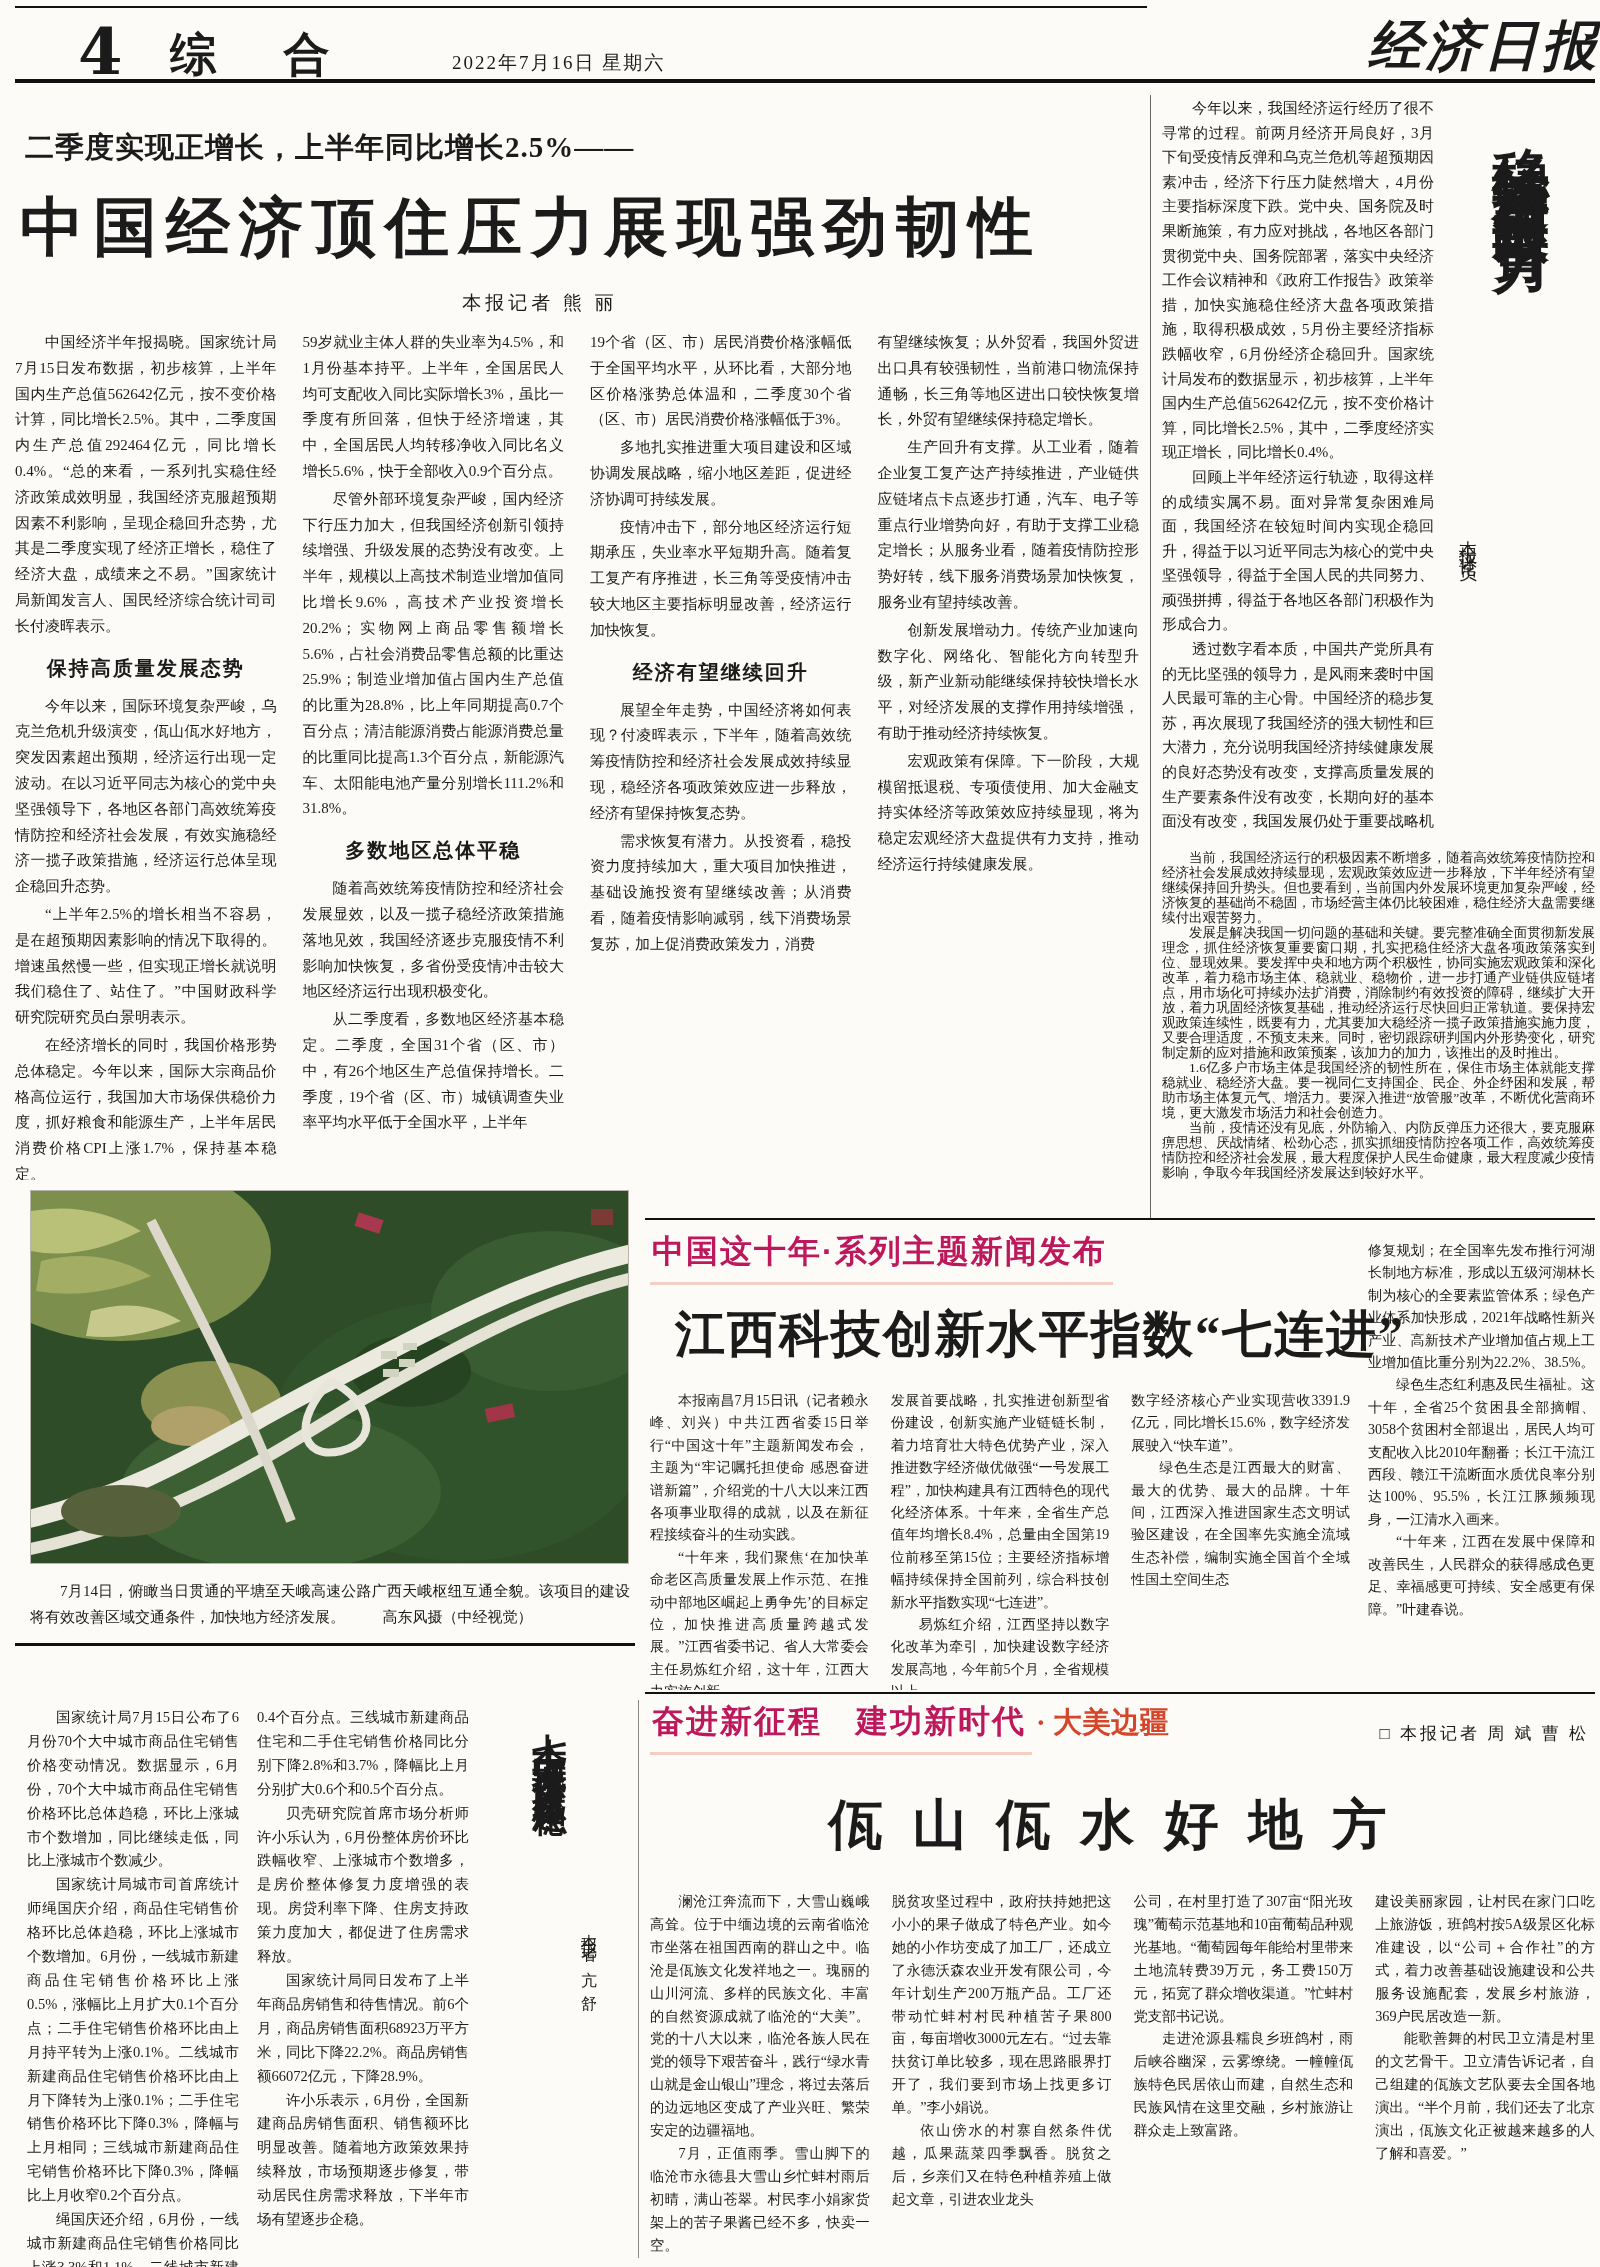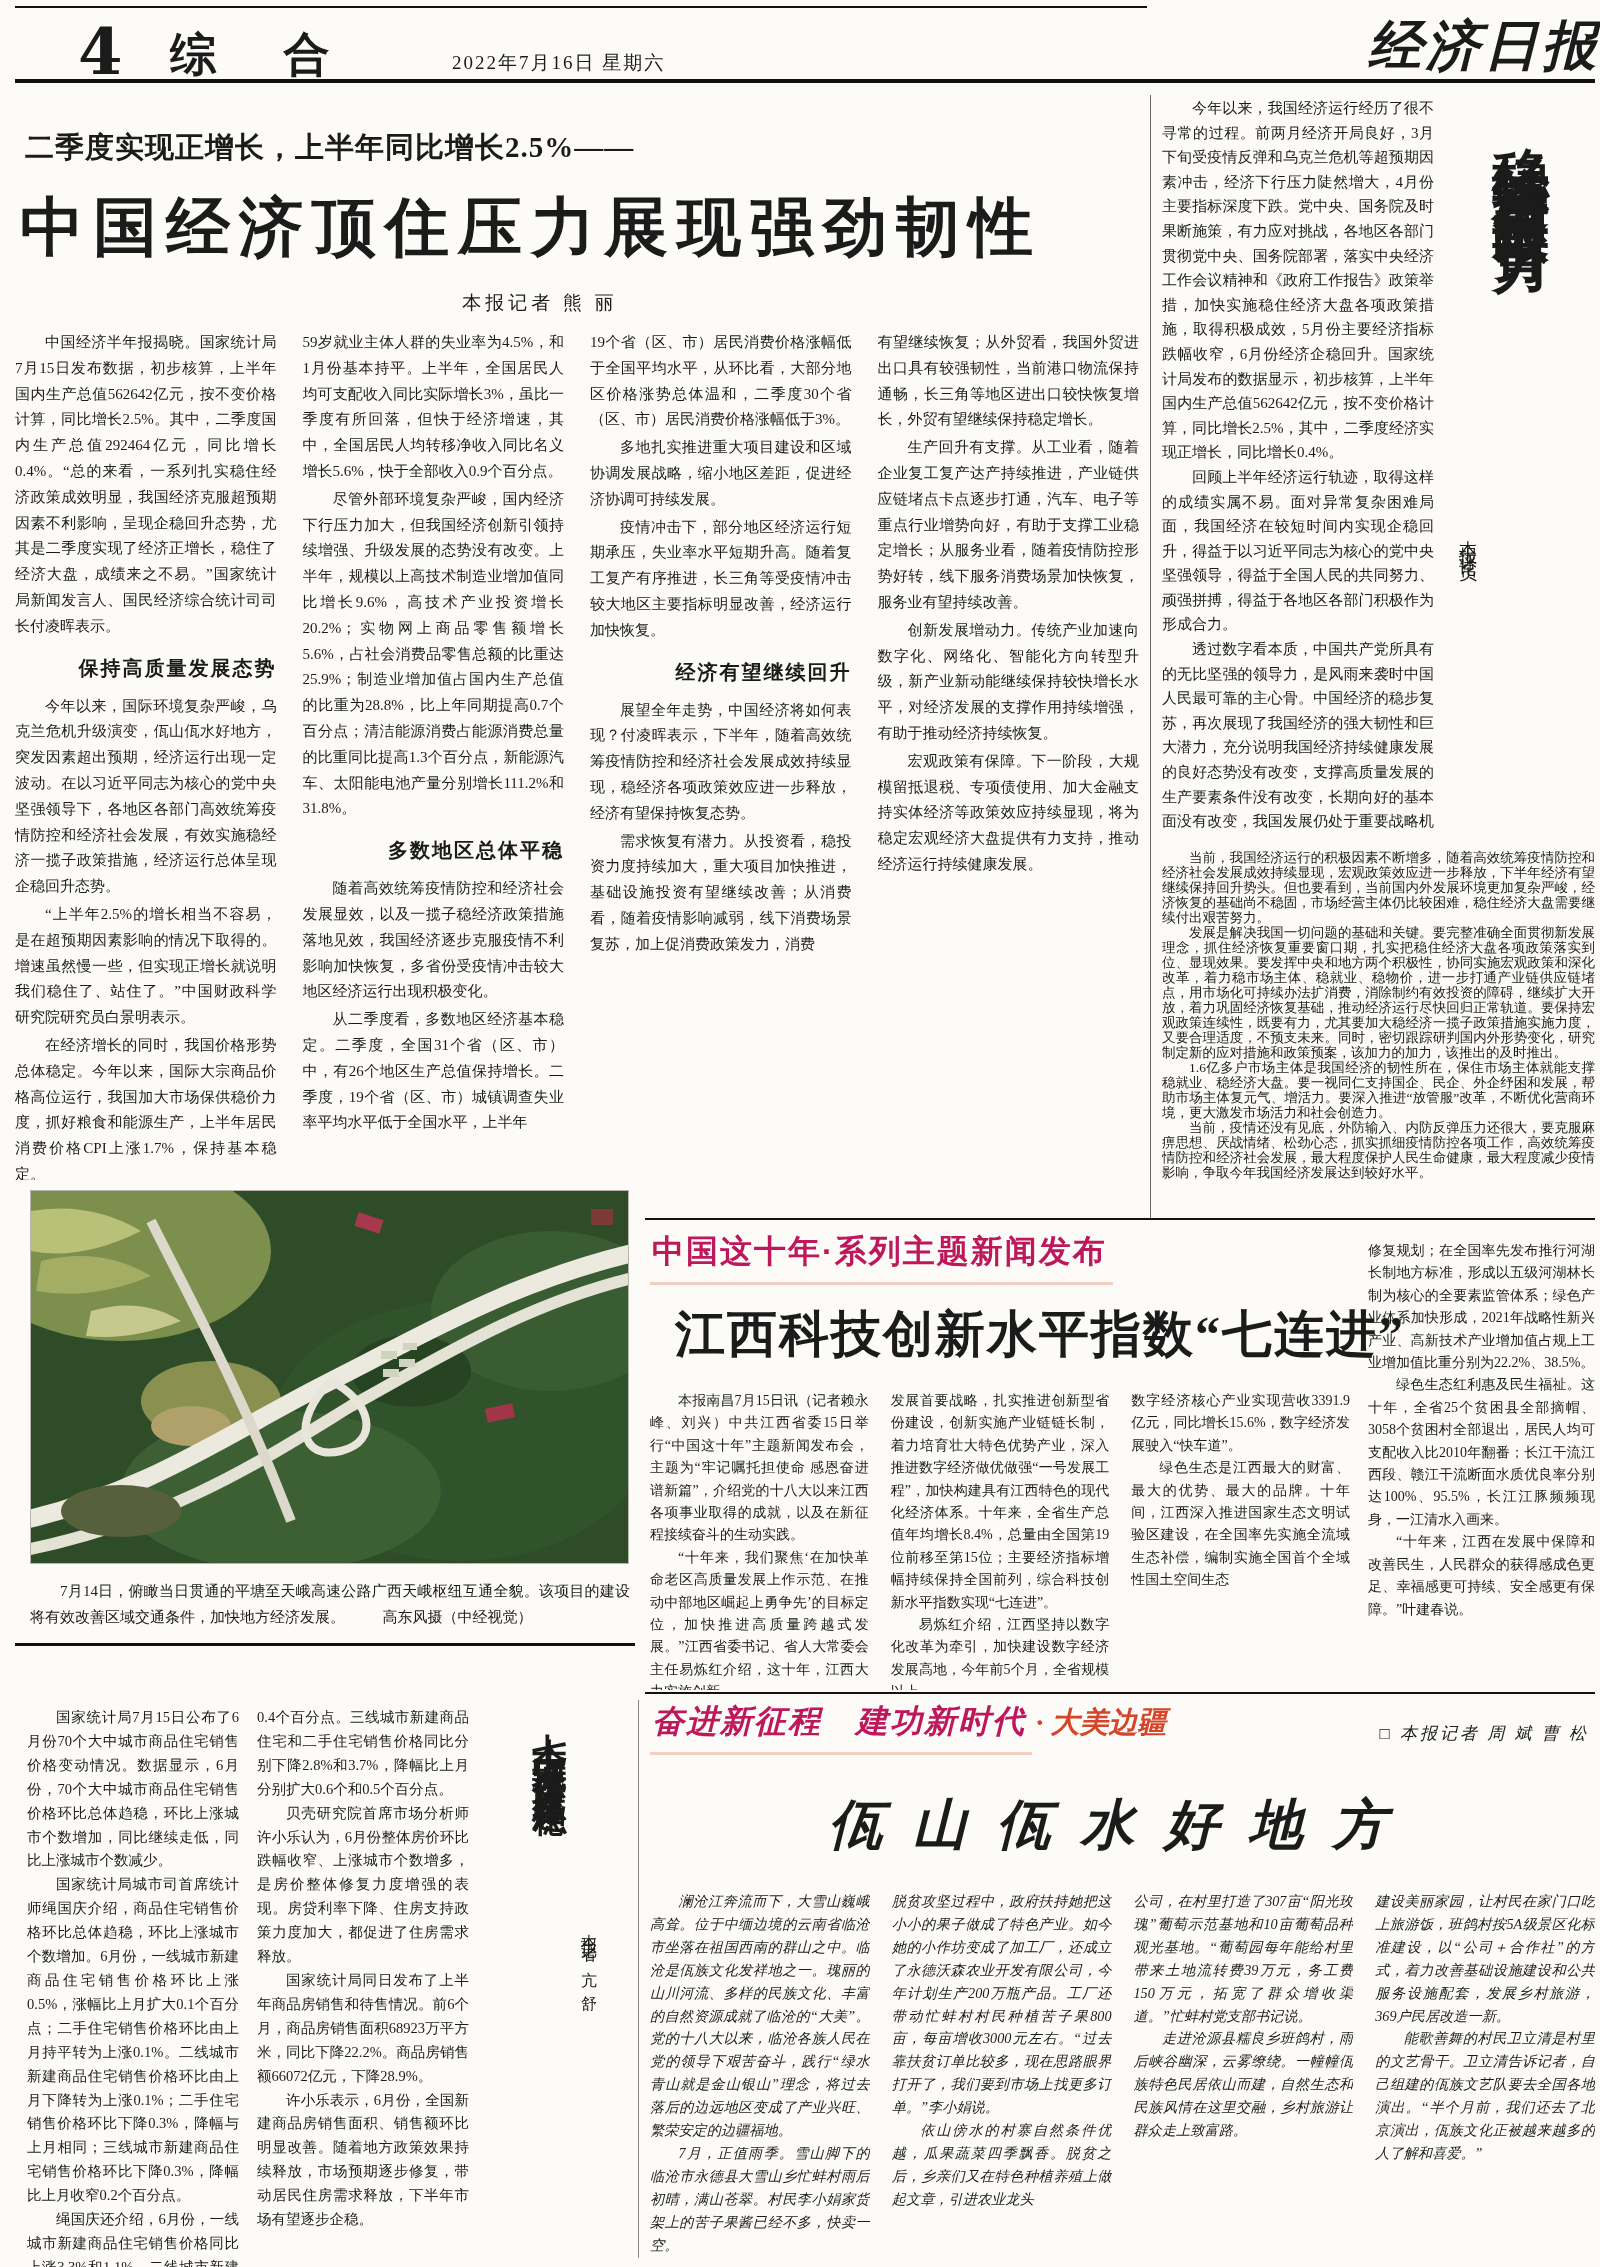--- a/index.html
+++ b/index.html
@@ -15,21 +15,21 @@
             font-family:"Liberation Serif",serif;}
   
   .kicker{position:absolute;left:25px;top:128px;font-size:29px;font-weight:700;letter-spacing:1px;}
   .lead-hl{position:absolute;left:20px;top:184px;width:1118px;font-size:64px;font-weight:900;
            font-family:"Liberation Sans",sans-serif;letter-spacing:9px;white-space:nowrap;}
   .lead-by{position:absolute;left:20px;top:290px;width:1040px;text-align:center;font-size:19px;letter-spacing:4px;}
   .lead-cols{position:absolute;left:15px;top:330px;width:1124px;height:850px;display:flex;gap:26px;}
   .lead-cols .col{flex:1 1 0;overflow:hidden;}
   .col p{margin:0 0 2px 0;font-size:15px;line-height:25.8px;text-align:justify;text-indent:2em;}
   .col p.pc{text-indent:0;}
-  .col h3{margin:15px 0 12px 0;font-size:20px;font-weight:800;text-align:right;
+  .col h3{margin:15px 0 12px 0;font-size:20px;font-weight:800;text-align:center;
           font-family:"Liberation Sans",sans-serif;letter-spacing:2px;}
   
   .ed{position:absolute;left:1162px;top:96px;width:433px;height:1120px;overflow:hidden;}
   .ed-top{display:flex;height:740px;overflow:hidden;}
   .ed-paras{width:272px;overflow:hidden;}
   .ed-paras p{margin:0;font-size:15px;line-height:24.6px;text-align:justify;text-indent:2em;}
   .ed-byline{writing-mode:vertical-rl;text-orientation:upright;font-size:18px;letter-spacing:6px;
              padding-top:430px;width:40px;margin-left:6px;}
   .ed-title{writing-mode:vertical-rl;text-orientation:upright;margin:6px 6px 0 10px;
             font-size:57px;font-weight:900;font-family:"Liberation Sans",sans-serif;
@@ -60,21 +60,21 @@
           padding:0 6px 8px 2px;}
   .banner-sub{font-family:"Liberation Serif",serif;font-weight:700;font-size:29px;color:#d4452a;}
   .jx-hl{width:780px;margin-top:16px;text-align:center;font-size:50px;font-weight:900;
          letter-spacing:2px;font-family:"Liberation Serif",serif;}
   .jx-cols{width:700px;margin-top:22px;display:flex;gap:22px;height:300px;}
   .jx-col{flex:1 1 0;overflow:hidden;}
   .jx-col p,.jx-right p{margin:0;font-size:14px;line-height:22.4px;text-align:justify;text-indent:2em;}
   .jx-col p.pc,.jx-right p.pc{text-indent:0;}
   .jx-right{position:absolute;left:718px;top:10px;width:227px;height:442px;overflow:hidden;}
   
-  .fr{position:absolute;left:650px;top:1700px;width:945px;height:558px;font-style:italic;}
+  .fr{position:absolute;left:650px;top:1700px;width:945px;height:558px;}
   .fr-byline{position:absolute;right:6px;top:22px;font-size:17px;letter-spacing:3px;}
   .fr-hl{margin-top:46px;text-align:center;font-size:54px;font-weight:900;letter-spacing:30px;
          font-family:"Liberation Sans",sans-serif;}
   .fr-cols{margin-top:28px;display:flex;gap:22px;height:402px;}
   .fr-col{flex:1 1 0;overflow:hidden;}
   .fr-col p{margin:0;font-size:14.2px;line-height:22.9px;text-align:justify;text-indent:2em;}
   .fr-col p.pc{text-indent:0;}
 </style>
 </head>
 <body>

